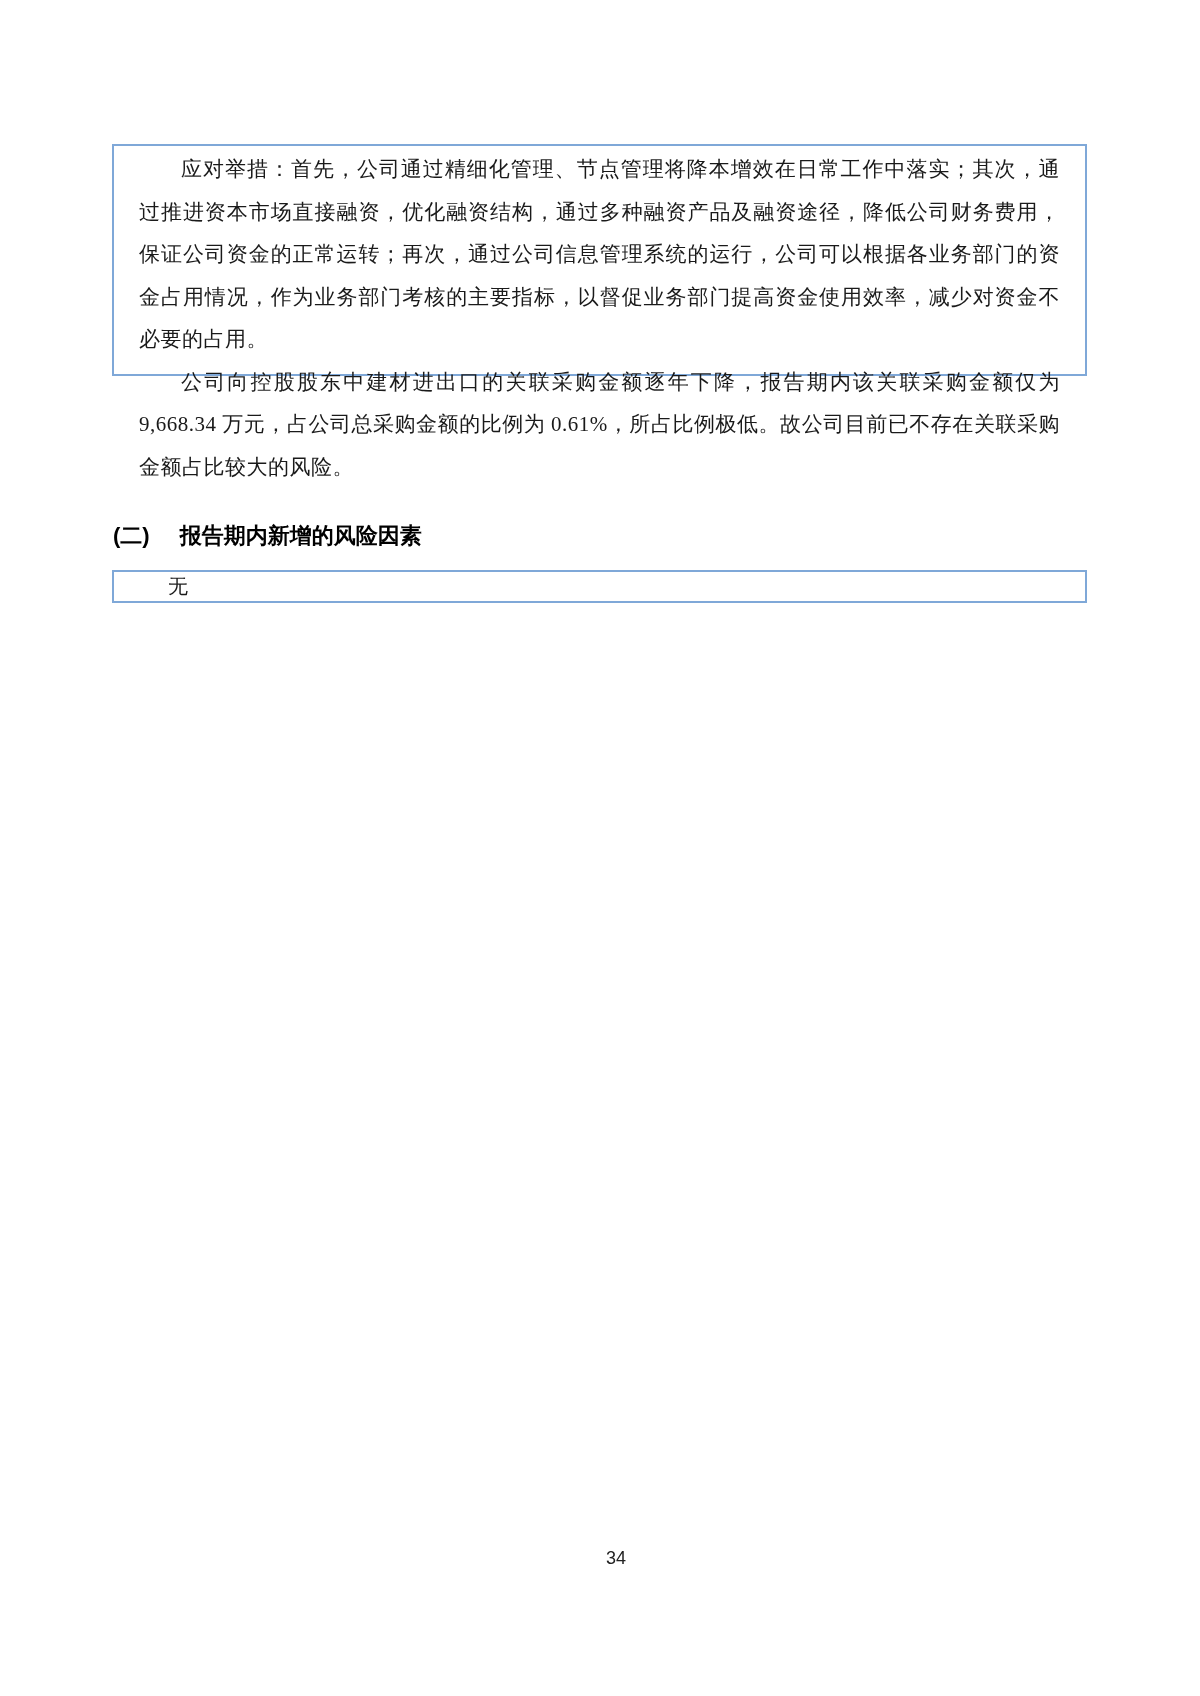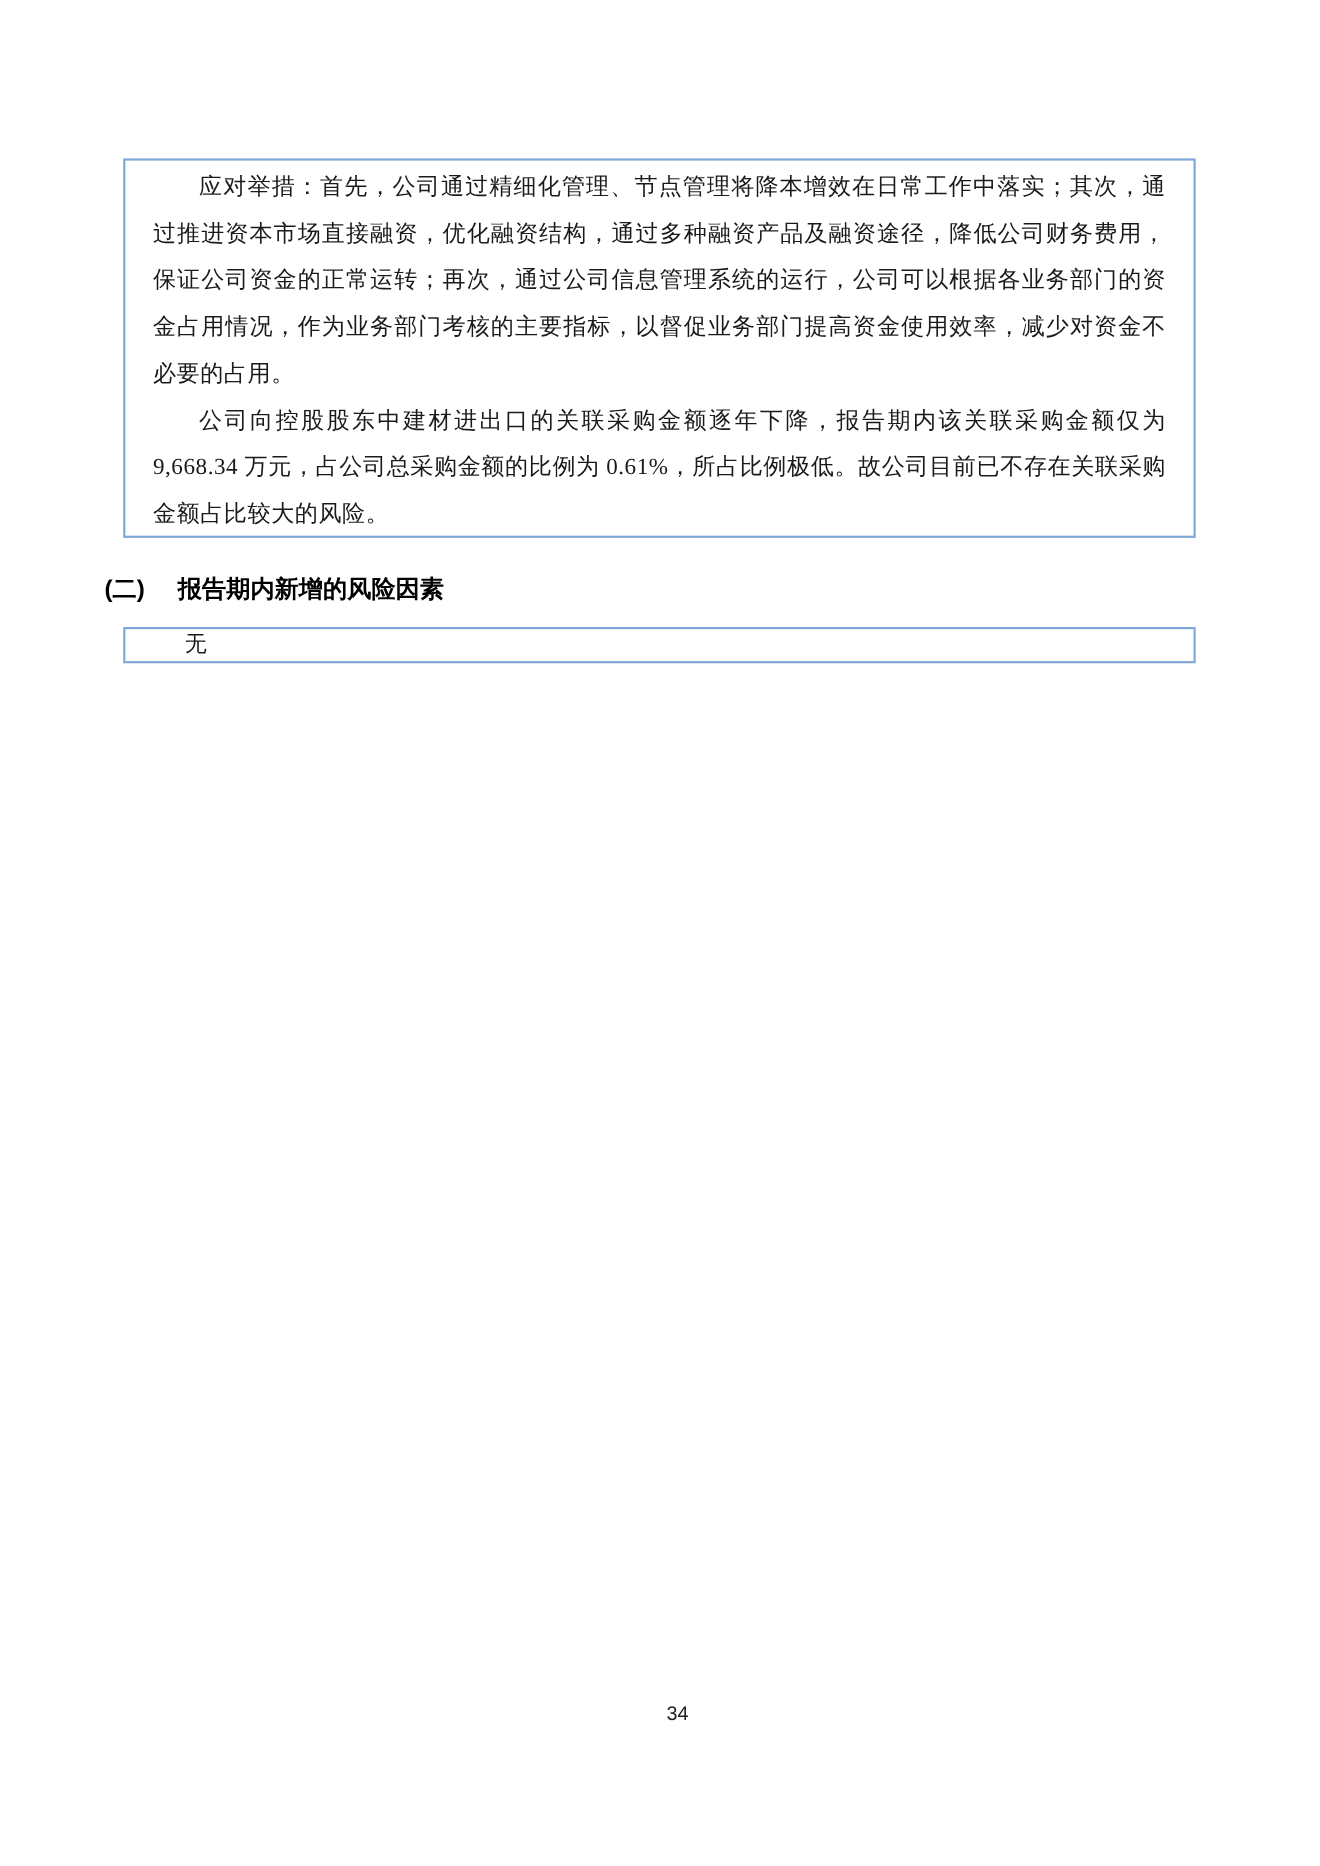--- a/index.html
+++ b/index.html
@@ -23,35 +23,35 @@
   .textbox {
     position: absolute;
     left: 112px;
     width: 975px;
     border: 2px solid var(--border-blue);
     box-sizing: border-box;
     background: #ffffff;
   }
   .textbox-risk {
     top: 144px;
-    height: 345px;
+    height: 232px;
     padding: 2px 25px 0 25px;
     font-family: Liberation Serif, serif;
   }
   .textbox-risk p {
     margin: 0;
     font-size: 21px;
     line-height: 42.5px;
     text-align: justify;
     text-indent: 2em;
     letter-spacing: 0.5px;
   }
   .section-heading {
     position: absolute;
-    left: 95px;
+    left: 113px;
     top: 524px;
     width: 900px;
     font-family: "Liberation Sans", "DejaVu Sans", sans-serif;
     font-weight: bold;
     font-size: 22px;
     line-height: 24px;
     color: #000000;
     white-space: nowrap;
   }
   .section-heading .section-number {

